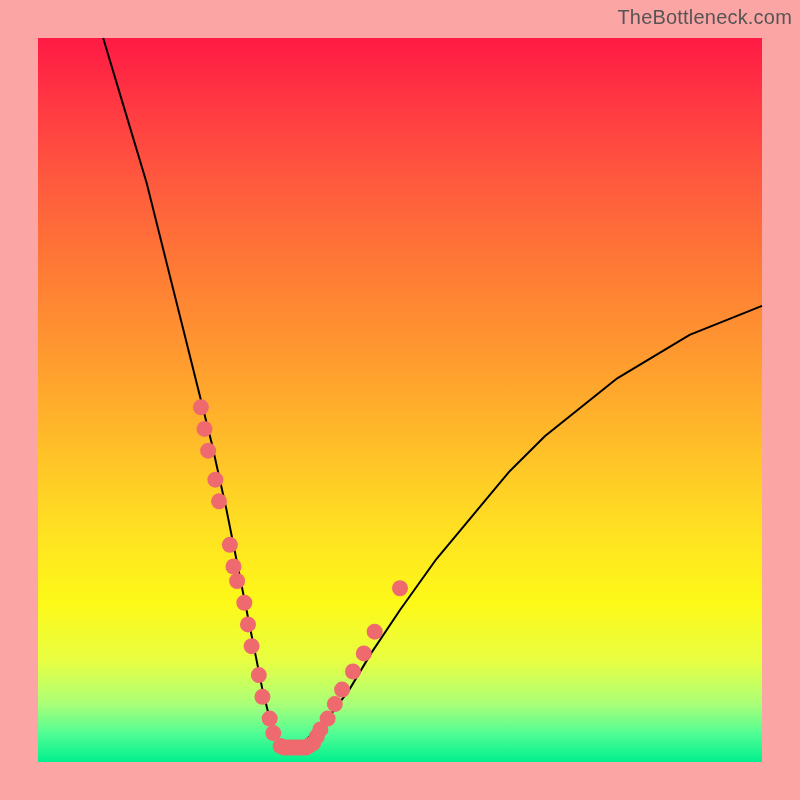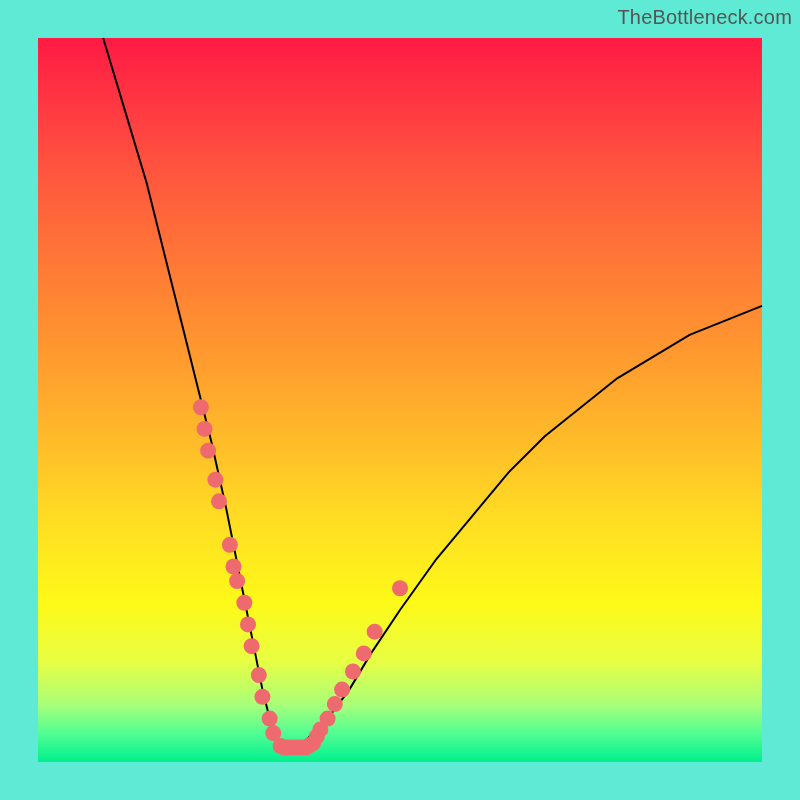--- a/index.html
+++ b/index.html
@@ -8,21 +8,21 @@
     width: 800px;
     height: 800px;
     background: #000;
     font-family: Arial, Helvetica, sans-serif;
     overflow: hidden;
   }
   .outer {
     position: relative;
     width: 800px;
     height: 800px;
-    background: #5eead4;
+    background: #fca5a5;
   }
   .plot {
     position: absolute;
     left: 38px;
     top: 38px;
     width: 724px;
     height: 724px;
     
     background: linear-gradient(to bottom,
       #ff1a44 0%,

